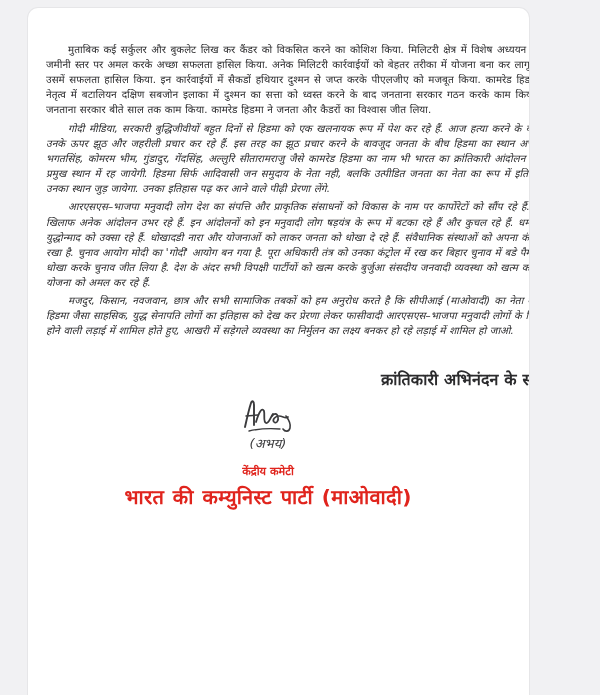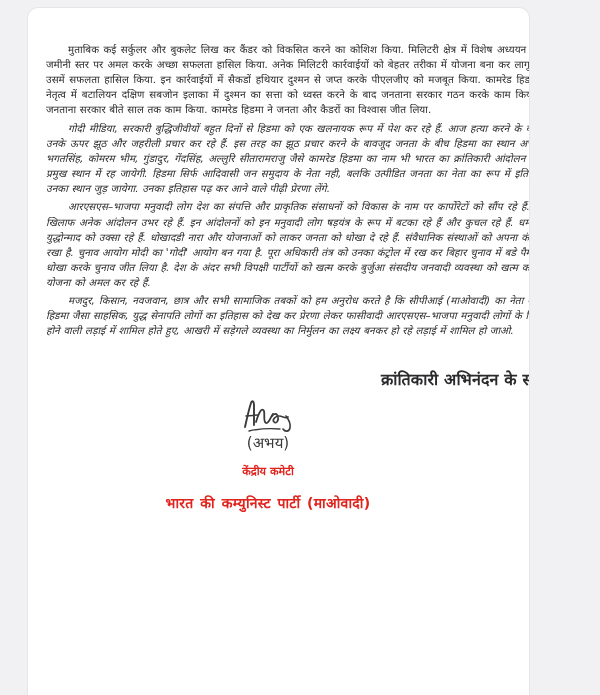--- a/index.html
+++ b/index.html
@@ -76,38 +76,39 @@
     display: flex;
     align-items: flex-end;
     justify-content: center;
   }
   .signature-mark svg {
     display: block;
   }
 
   .sign-name {
     margin-top: 1px;
-    font-size: 15px;
+    font-size: 13px;
     color: #3a3a3c;
     line-height: 13px;
+    font-style: italic;
   }
   .sign-role {
     font-size: 9.6px;
     color: #3a3a3c;
     line-height: 13px;
   }
   .sign-committee {
     margin-top: 14px;
     font-size: 11.2px;
     font-weight: bold;
     line-height: 15px;
   }
   .sign-party {
-    margin-top: 14px;
-    font-size: 14px;
+    margin-top: 8px;
+    font-size: 20px;
     font-weight: bold;
     line-height: 21px;
     letter-spacing: 0.3px;
     word-spacing: 1.5px;
   }
 </style>
 </head>
 <body>
 
 <div class="page-sheet">

